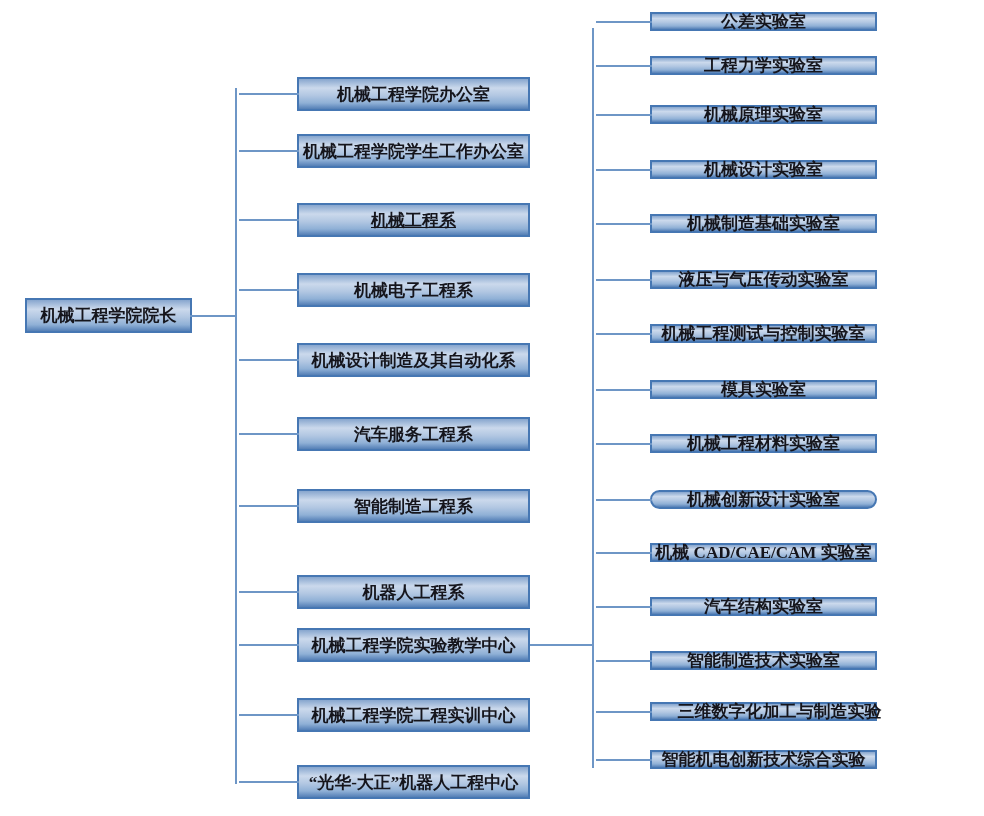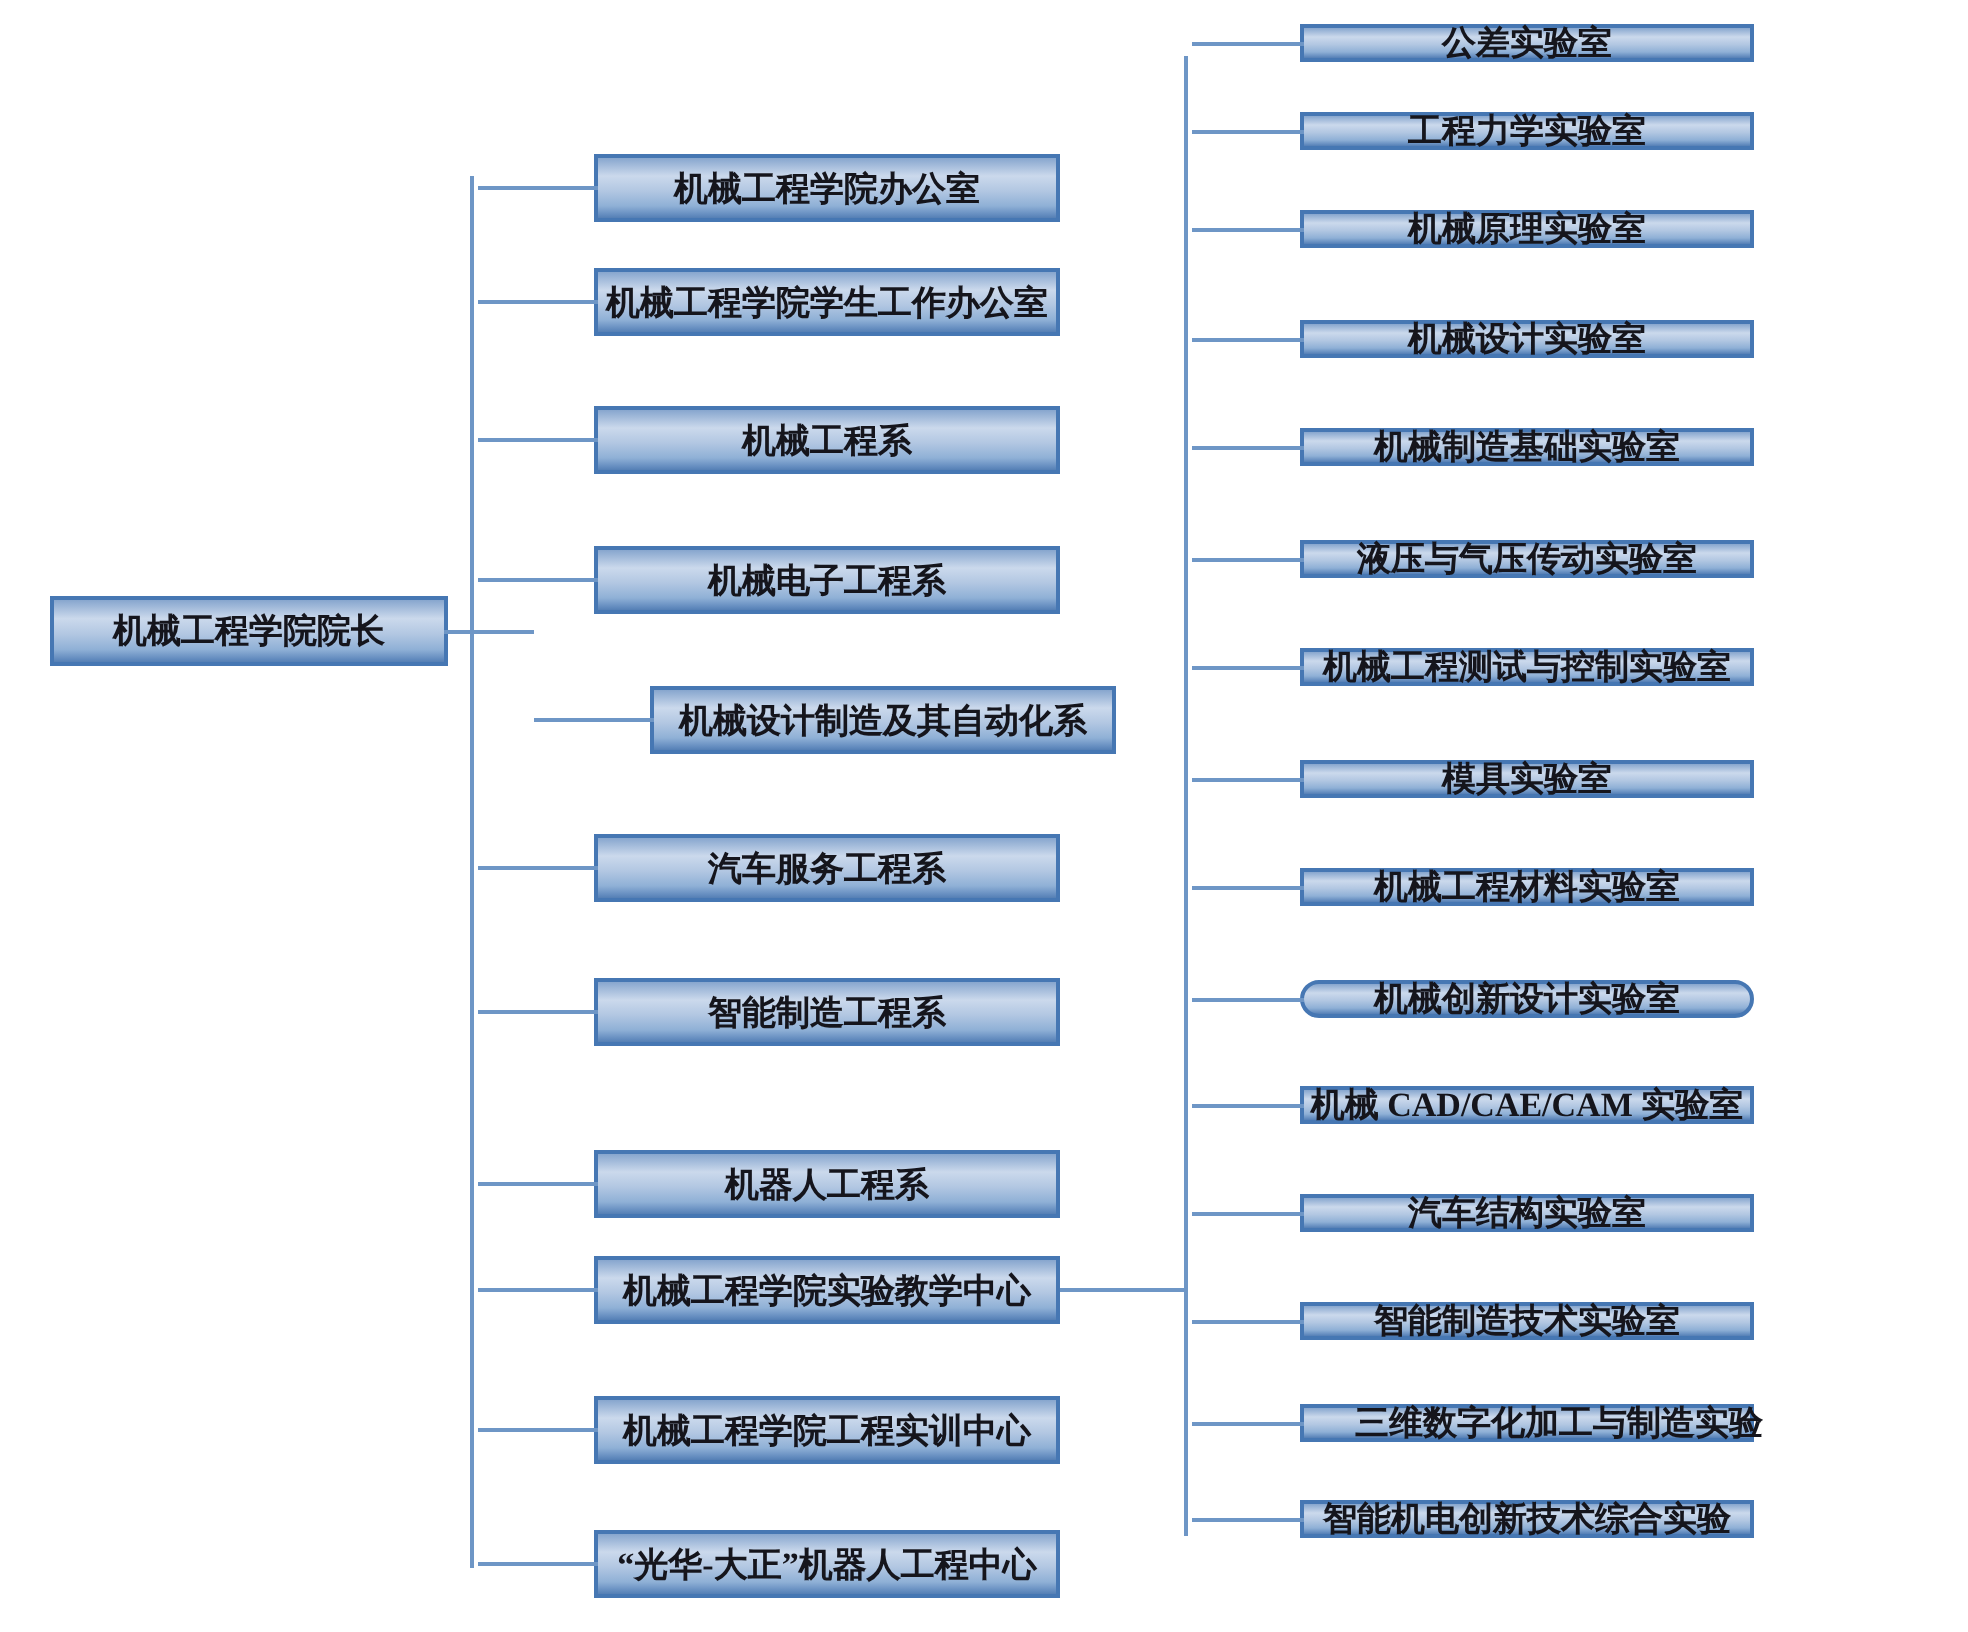--- a/index.html
+++ b/index.html
@@ -48,37 +48,37 @@
 </head>
 <body>
 
 <div id="canvas">
 
   <div class="spine" style="left:235px;top:88px;height:696px;"></div>
   <div class="spine" style="left:592px;top:28px;height:740px;"></div>
 
   <div class="hline" style="left:530px;top:644px;width:64px;"></div>
 
-  <div class="node root" style="left:25px;top:298px;width:199px;height:35px;">
+  <div class="node root" style="left:25px;top:298px;width:167px;height:35px;">
     <span>机械工程学院院长</span>
   </div>
 
   <div class="node mid" style="top:77px;">
     <span>机械工程学院办公室</span>
   </div>
   <div class="node mid" style="top:134px;">
     <span>机械工程学院学生工作办公室</span>
   </div>
-  <div class="node mid" style="top:203px;">
+  <div class="node mid" style="top:203px;text-decoration:underline;">
     <span>机械工程系</span>
   </div>
   <div class="node mid" style="top:273px;">
     <span>机械电子工程系</span>
   </div>
-  <div class="node mid" style="top:343px;margin-left:28px;">
+  <div class="node mid" style="top:343px;">
     <span>机械设计制造及其自动化系</span>
   </div>
   <div class="node mid" style="top:417px;">
     <span>汽车服务工程系</span>
   </div>
   <div class="node mid" style="top:489px;">
     <span>智能制造工程系</span>
   </div>
   <div class="node mid" style="top:563px;margin-top:12px;">
     <span>机器人工程系</span>

